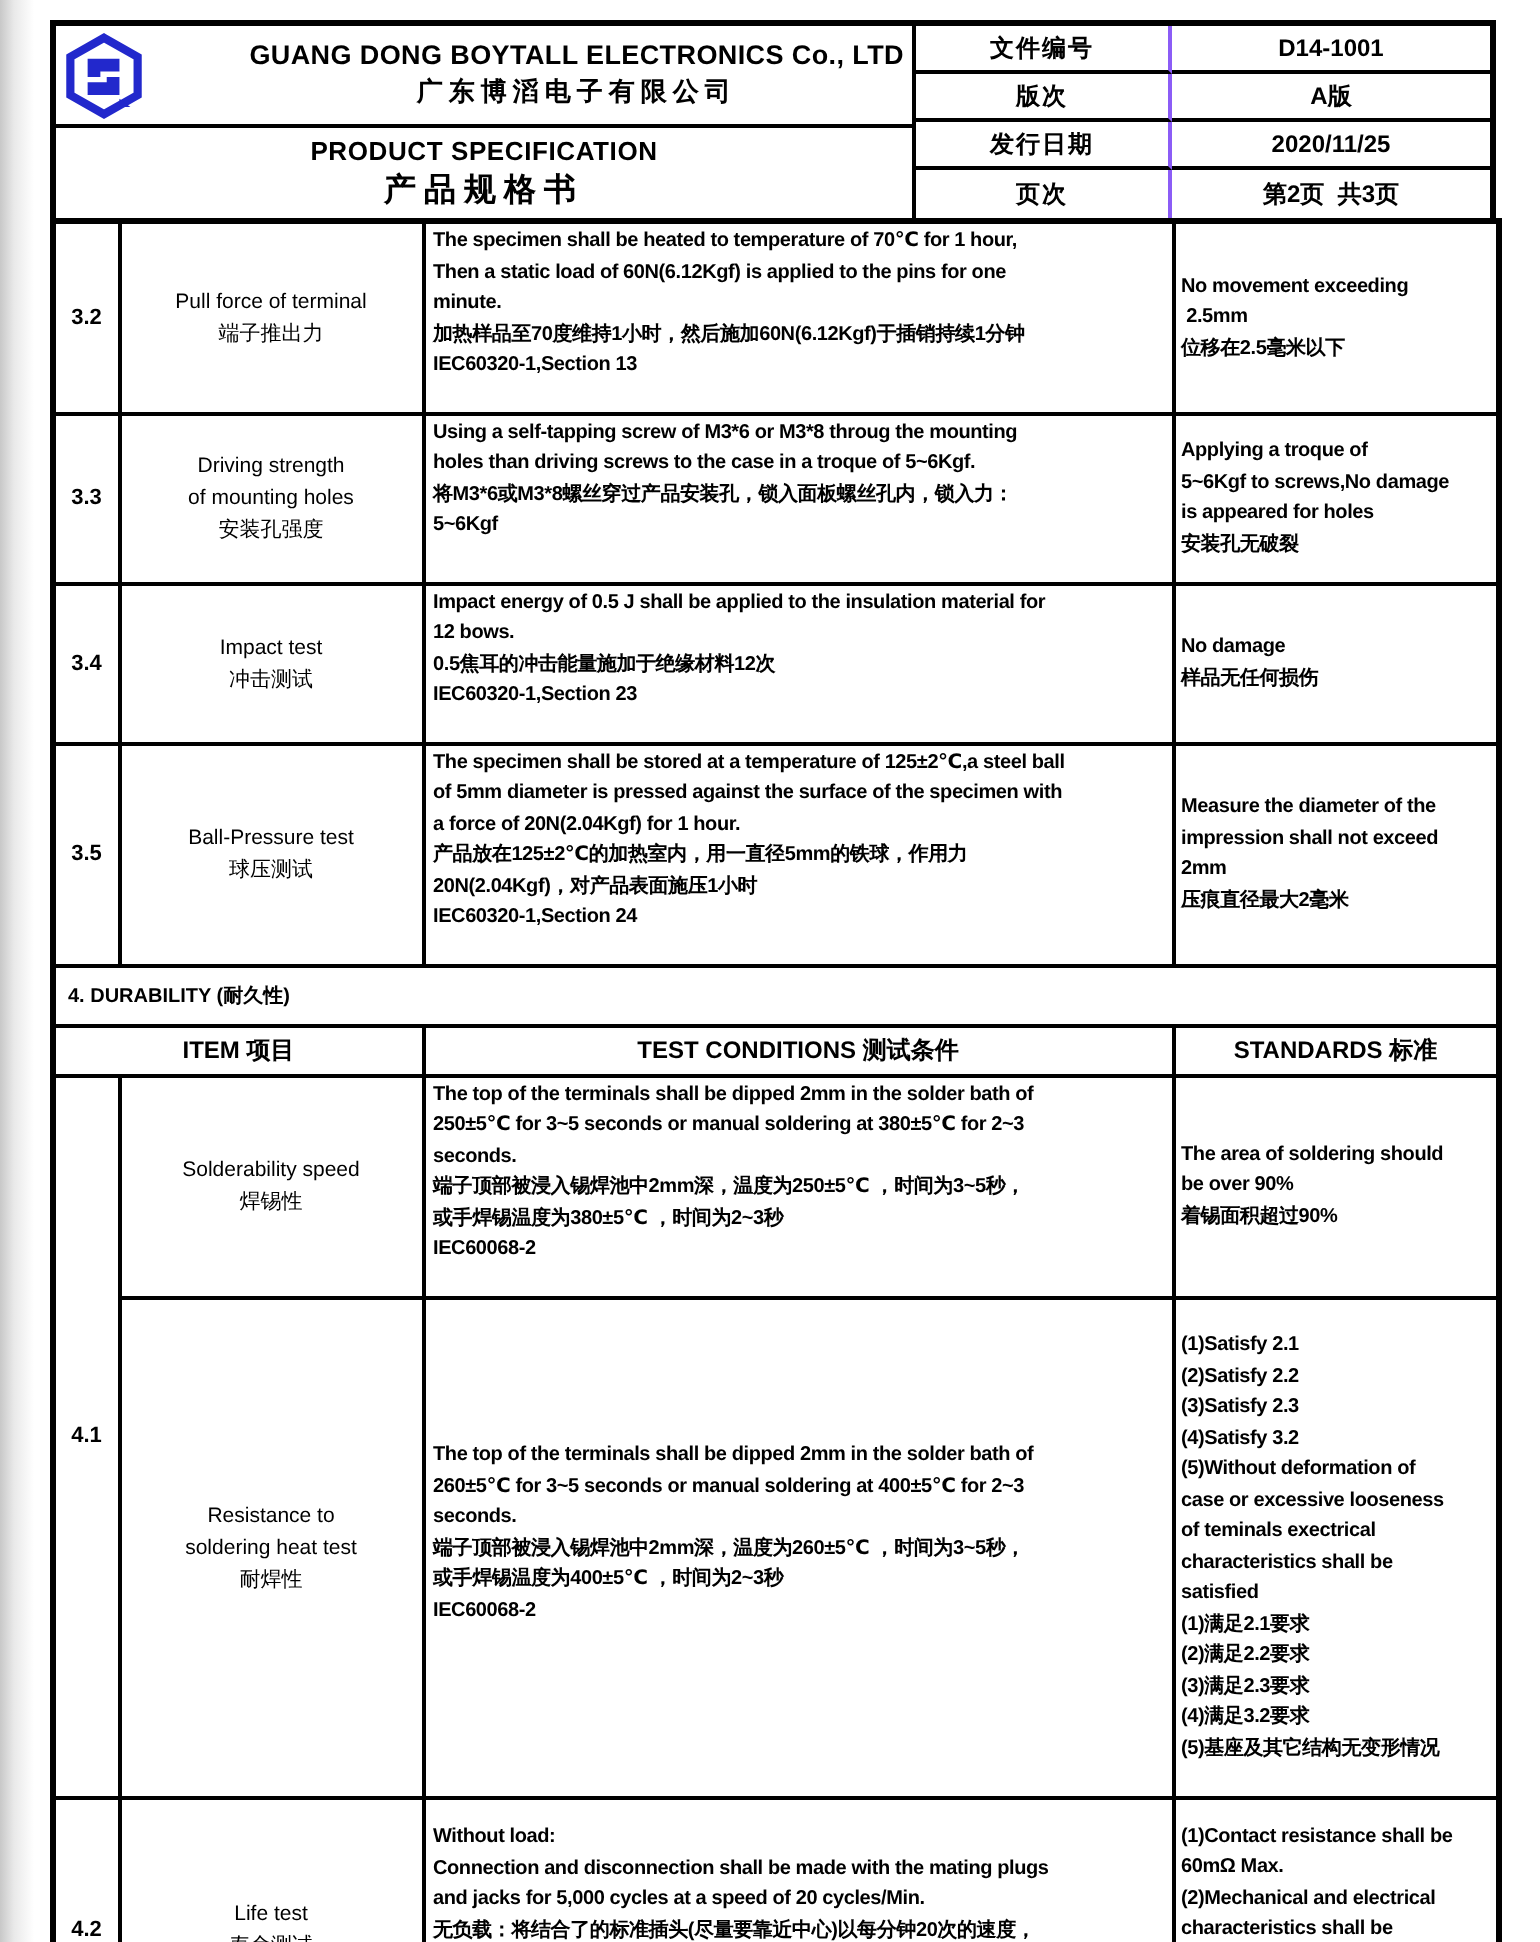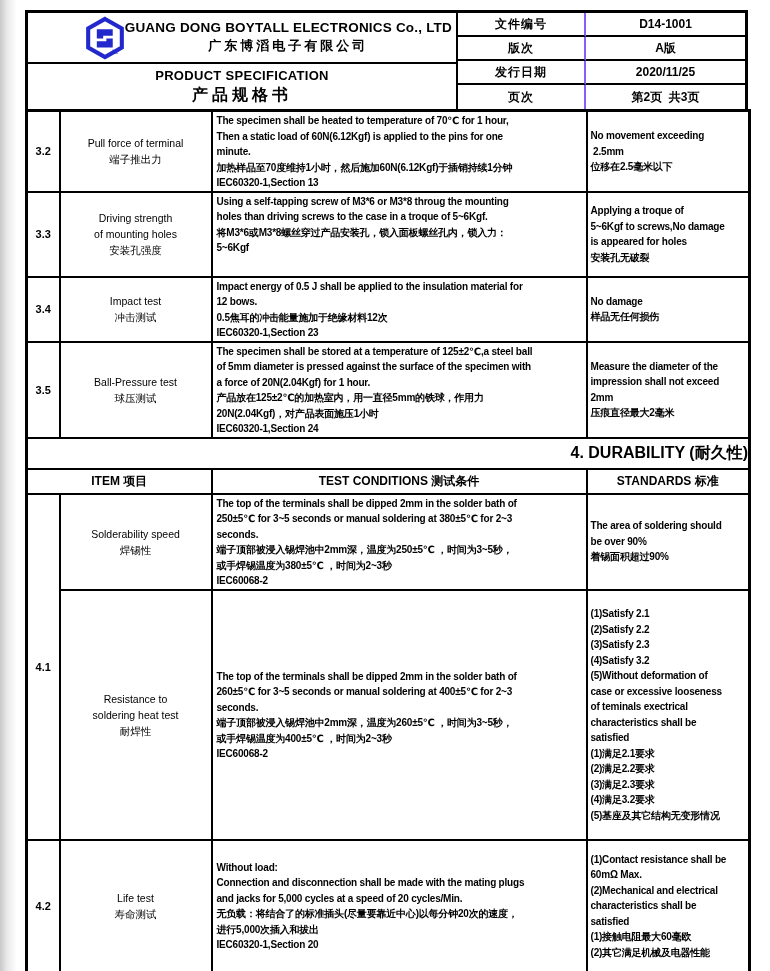--- a/index.html
+++ b/index.html
@@ -8,42 +8,42 @@
     width:770px; height:971px;
     font-family:"Liberation Sans","DejaVu Sans",sans-serif;
     color:#000;
     background:linear-gradient(to right,#c8c8c8 0px,#e9e9e9 7px,#ffffff 17px);
   }
   .doc { position:absolute; left:25px; top:10px; width:723px; }
 
   
   .hdr { display:flex; border:3px solid #000; height:102px; background:#fff; }
   .hdr-left { width:430px; border-right:2px solid #000; display:flex; flex-direction:column; }
-  .hdr-company { height:51px; border-bottom:2px solid #000; display:flex; align-items:center; justify-content:flex-end; gap:0; padding:2px 4px; }
+  .hdr-company { height:51px; border-bottom:2px solid #000; display:flex; align-items:center; justify-content:space-between; gap:0; padding:2px 4px; }
   .logo { width:40px; height:44px; color:#2228cc; flex:0 0 auto; }
   .company-names { text-align:center; }
   .company-en { font-size:13.5px; font-weight:bold; letter-spacing:.2px; }
   .company-cn { font-size:13px; font-weight:bold; margin-top:2px; letter-spacing:3px; }
   .hdr-title { flex:1; display:flex; flex-direction:column; justify-content:center; text-align:center; }
   .title-en { font-size:13px; font-weight:bold; letter-spacing:.3px; }
   .title-cn { font-size:16px; font-weight:bold; margin-top:2px; letter-spacing:4px; }
   .hdr-meta { flex:1; display:grid; grid-template-columns:128px 1fr; grid-auto-rows:1fr; }
   .m-label, .m-value { display:flex; align-items:center; justify-content:center; font-size:12px; font-weight:bold; border-bottom:2px solid #000; white-space:pre; }
   .m-label { border-right:2px solid #8b5cf6; letter-spacing:1px; }
   .m-label.last, .m-value.last { border-bottom:none; }
 
   
   table.main { width:723px; border-collapse:collapse; table-layout:fixed; margin-top:-3px; background:#fff; border:3px solid #000; }
   table.main td { border:2px solid #000; overflow:hidden; }
   .no-cell { text-align:center; vertical-align:middle; font-size:11px; font-weight:bold; }
   .item-cell { text-align:center; vertical-align:middle; font-size:10.5px; font-weight:normal; line-height:16px; white-space:pre-line; }
-  .cond-cell { vertical-align:top; text-align:left; font-size:10px; font-weight:bold; line-height:15.5px; letter-spacing:-0.2px; white-space:pre-wrap; padding:1px 3px 0 4px; }
+  .cond-cell { vertical-align:top; text-align:left; font-size:10px; font-weight:bold; line-height:15.5px; letter-spacing:-0.2px; white-space:pre-wrap; padding:1px 3px 15px 4px; }
   .cond-cell.mid { vertical-align:middle; }
   .std-cell { vertical-align:middle; text-align:left; font-size:10px; font-weight:bold; line-height:15.5px; letter-spacing:-0.2px; white-space:pre-wrap; padding:2px 2px 2px 3px; }
-  .sec-head-cell { font-size:16px; font-weight:bold; padding:4px 0 4px 6px; text-align:right; vertical-align:middle; }
+  .sec-head-cell { font-size:10px; font-weight:bold; padding:4px 0 4px 6px; text-align:left; vertical-align:middle; }
   .col-head-cell { font-size:12px; font-weight:bold; text-align:center; vertical-align:middle; }
   tr.r-32 { height:81px; } tr.r-33 { height:85px; } tr.r-34 { height:60px; } tr.r-35 { height:95px; }
   tr.r-sec { height:30px; } tr.r-colh { height:25px; }
   tr.r-41a { height:82px; } tr.r-41b { height:250px; } tr.r-42 { height:133px; }
 </style>
 </head>
 <body>
 
 <div class="doc">
 

